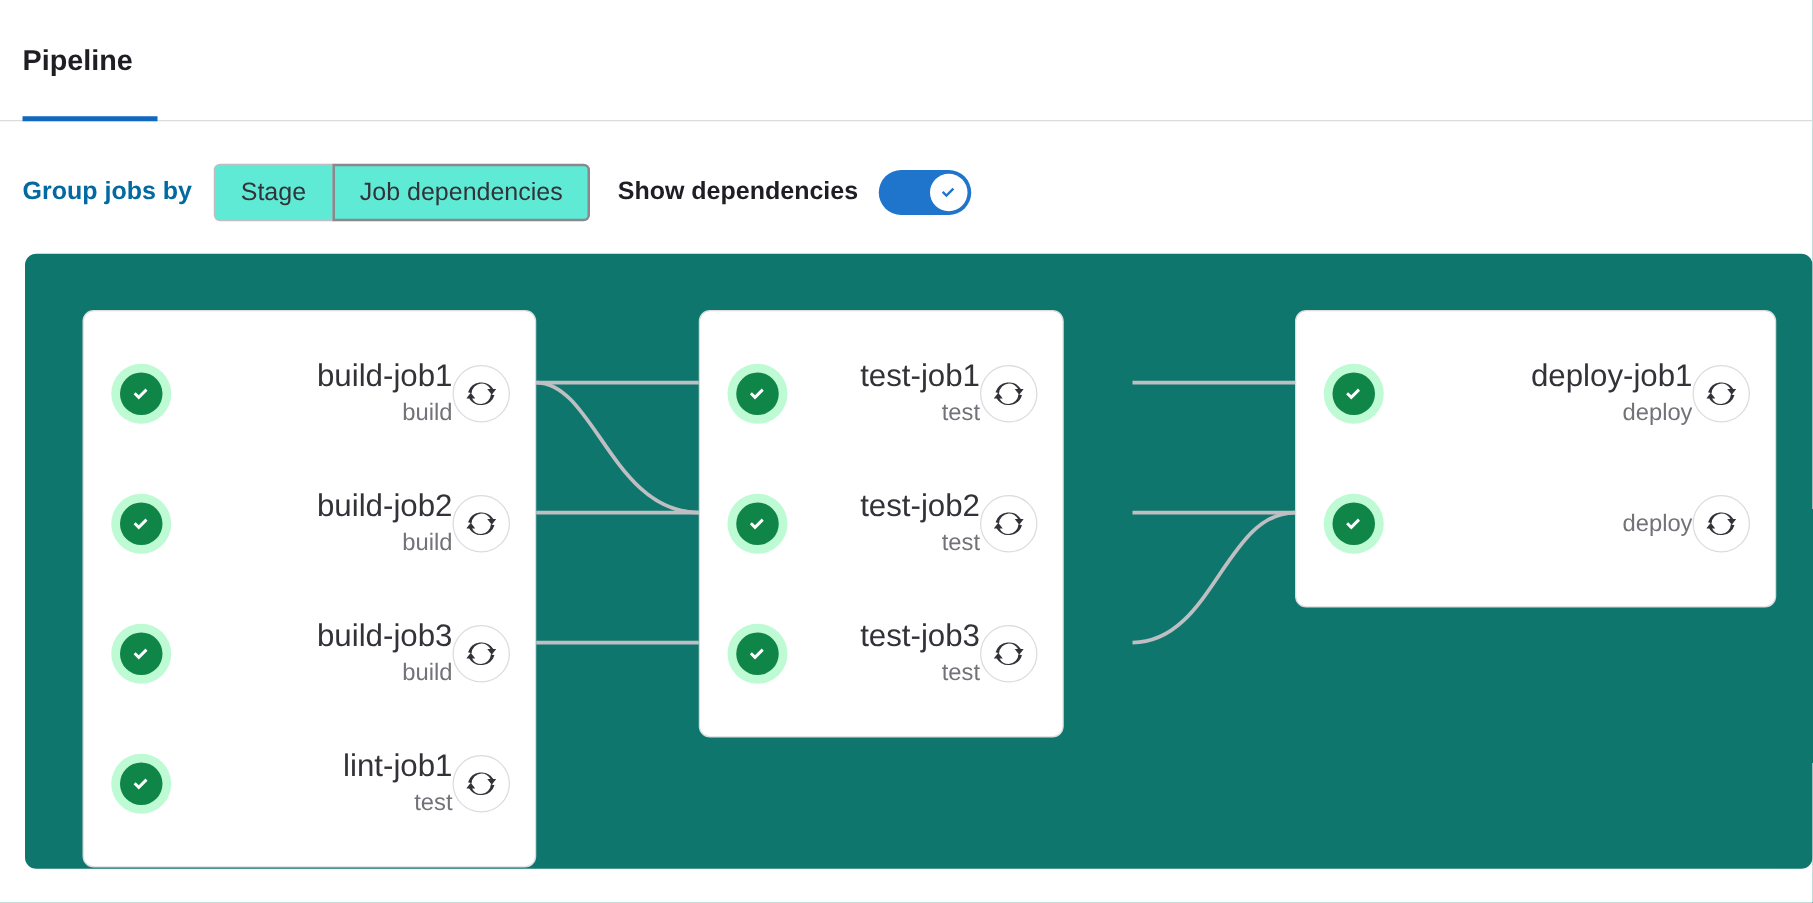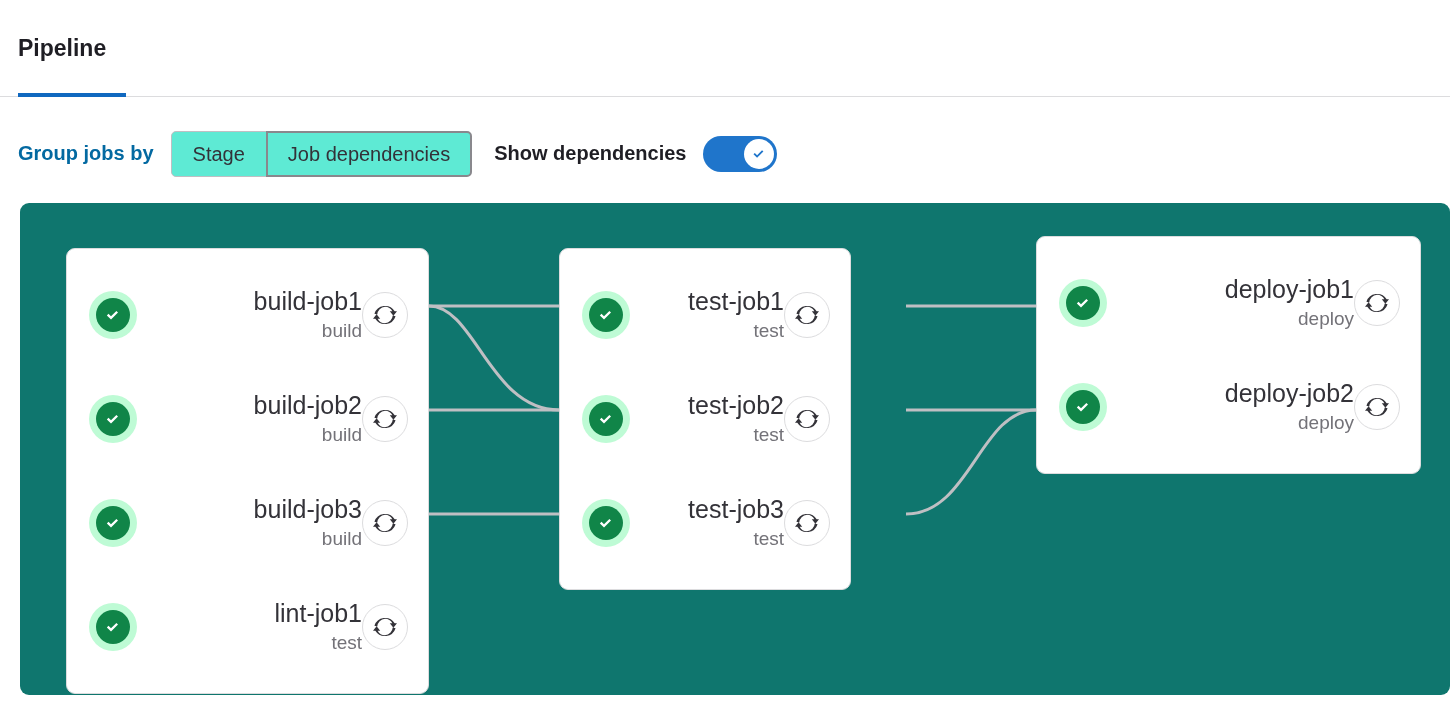--- a/index.html
+++ b/index.html
@@ -181,21 +181,21 @@
   .stage-card {
     position: absolute;
     background: #ffffff;
     border: 1px solid #dcdcde;
     border-radius: 9px;
     padding: 14px 0;
     z-index: 2;
   }
   .card-build  { left: 46px;   top: 45px;  width: 363px; }
   .card-test   { left: 539px;  top: 45px;  width: 292px; }
-  .card-deploy { left: 1016px; top: 33px;  width: 385px; }
+  .card-deploy { left: 1016px; top: 45px;  width: 385px; }
 
   .job {
     display: flex;
     align-items: center;
     height: 104px;
     padding: 0 20px 0 22px;
   }
   .job-status {
     position: relative;
     width: 48px;
@@ -468,21 +468,20 @@
 
       <div class="job">
         <div class="job-status">
           <div class="core">
             <svg width="20" height="20" viewBox="0 0 16 16">
                 <path d="M6.4 11.6 3.1 8.3l1.3-1.3 2 2 4.3-4.3 1.3 1.3z" fill="#ffffff"></path>
               </svg>
           </div>
         </div>
         <div class="job-text">
-          <span class="job-name">deploy-job2</span>
           <span class="job-stage">deploy</span>
         </div>
         <button class="job-action">
           <svg width="24" height="24" viewBox="0 0 16 16">
             <path fill="#333238" d="M8 2.5a5.5 5.5 0 0 1 4.9 3H11.2l2.4 3 2.4-3h-1.55A7.5 7.5 0 0 0 .95 7.2l1.9.5A5.5 5.5 0 0 1 8 2.5zm0 11a5.5 5.5 0 0 1-4.9-3h1.7l-2.4-3-2.4 3h1.55A7.5 7.5 0 0 0 15.05 8.8l-1.9-.5A5.5 5.5 0 0 1 8 13.5z"></path>
           </svg>
         </button>
       </div>
     </div>
 

